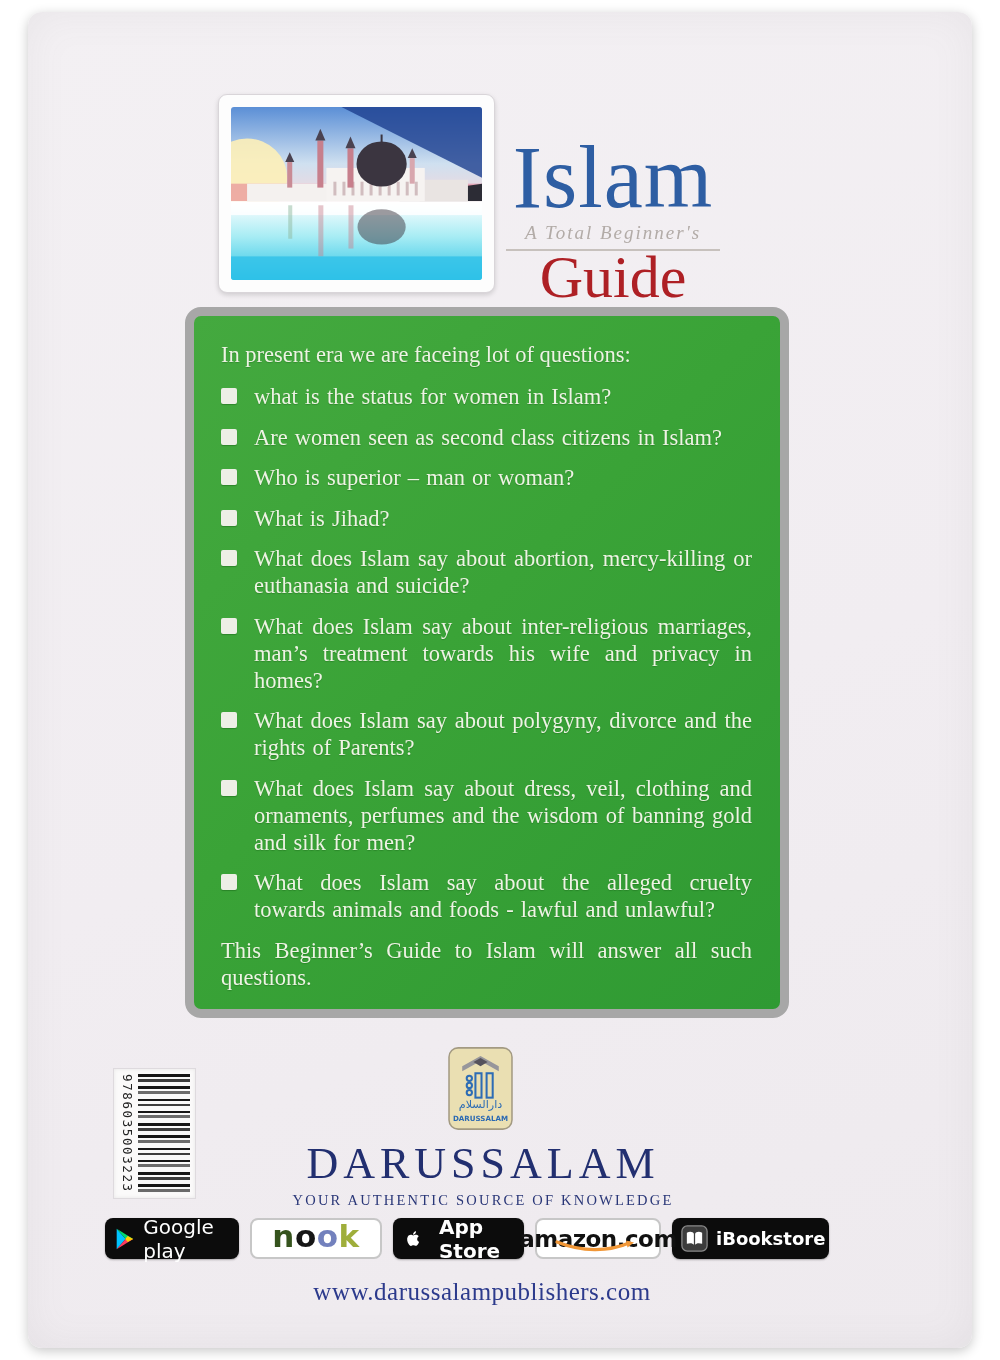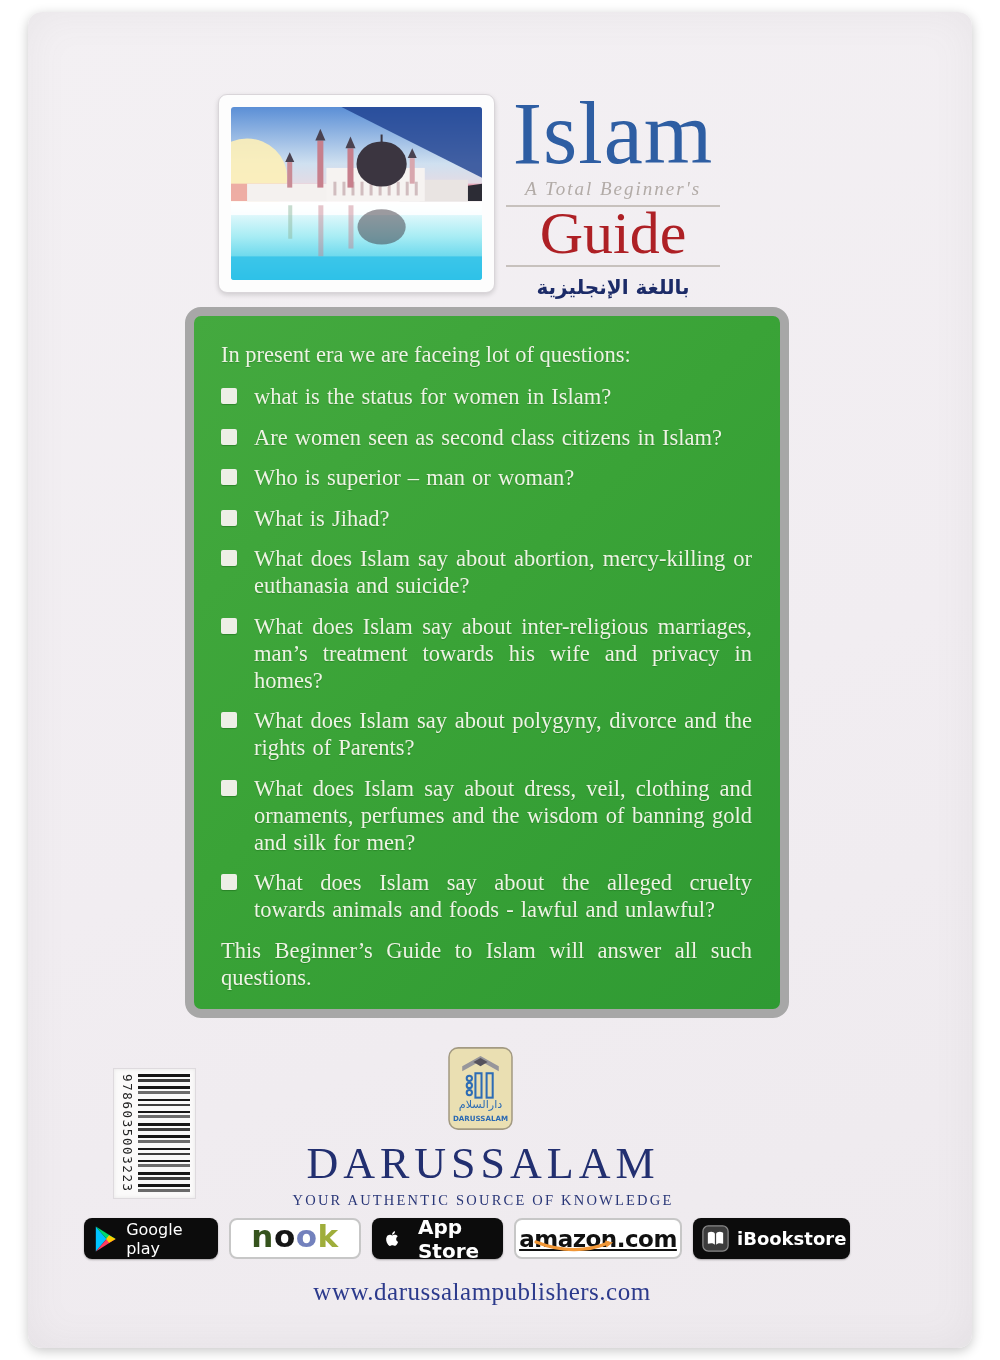--- a/index.html
+++ b/index.html
@@ -15,21 +15,21 @@
 
   
   .photo-card {
     position:absolute; left:190px; top:82px; width:277px; height:199px;
     background:#fdfdfd; border:1px solid #d9d5d9; border-radius:9px;
     padding:12px; box-shadow:0 2px 5px rgba(0,0,0,0.15);
   }
   .photo-card svg { width:100%; height:100%; border-radius:3px; display:block; }
 
   .title-block { position:absolute; left:440px; top:80px; width:290px; text-align:center; }
-  .title-main  { font-size:88px; line-height:0.95; color:#2e5ea3; letter-spacing:1px; }
+  .title-main  { font-size:88px; line-height:0.95; color:#2e5ea3; letter-spacing:1px;margin-top:44px; }
   .title-sub   { font-size:19px; font-style:italic; color:#b2aba7; letter-spacing:2px; margin-top:2px; }
   .rule { height:2px; background:#c7c1bd; width:214px; margin:5px auto 0 auto; }
   .title-guide { font-size:60px; line-height:1.0; color:#ae2025; margin-top:-4px; }
   .rule2 { height:2px; background:#c7c1bd; width:214px; margin:2px auto 8px auto; }
   .title-arabic{ font-family:"DejaVu Sans", sans-serif; font-size:20px; font-weight:bold; color:#1c2b68; }
 
   
   .green-box {
     position:absolute; left:157px; top:295px; width:604px; height:711px;
     background:linear-gradient(135deg,#44a93f 0%, #3aa337 45%, #2f9a33 100%);
@@ -78,26 +78,26 @@
 
   
   .badges {
     position:absolute; left:0; right:66px; top:1206px;
     display:flex; justify-content:center; align-items:center; gap:11px;
     font-family:"DejaVu Sans", sans-serif;
   }
   .badge { height:41px; display:flex; align-items:center; border-radius:8px; }
   .badge.dark { background:#0c0c0c; color:#fff; box-shadow:0 1px 2px rgba(0,0,0,0.3); }
   .badge.light { background:#fff; border:2px solid #c7c7c7; color:#111; }
-  .gp { width:134px; padding-left:11px; gap:8px; font-size:16px; }
+  .gp { width:134px; padding-left:11px; gap:8px; font-size:20px; }
   .nook { width:132px; justify-content:center; font-size:31px; font-weight:bold; letter-spacing:0.5px; line-height:1; padding-bottom:4px; }
   .nook .l-n { color:#35531d; } .nook .l-o1 { color:#161616; }
   .nook .l-o2 { color:#7381bd; } .nook .l-k { color:#9fae3b; }
   .as { width:131px; padding-left:11px; gap:19px; font-size:20px; font-weight:bold; }
-  .az { width:168px; justify-content:center; position:relative; font-size:23px; font-weight:bold; letter-spacing:-0.5px;text-decoration:underline; }
+  .az { width:126px; justify-content:center; position:relative; font-size:23px; font-weight:bold; letter-spacing:-0.5px; }
   .az .smile { position:absolute; left:17px; bottom:4px; }
   .ib { width:157px; padding-left:9px; gap:8px; font-size:18px; font-weight:bold; }
 
   .url {
     position:absolute; left:0; right:36px; top:1266px; text-align:center;
     font-size:25px; color:#2c3a8c; letter-spacing:0.5px;
   }
 </style>
 </head>
 <body>

